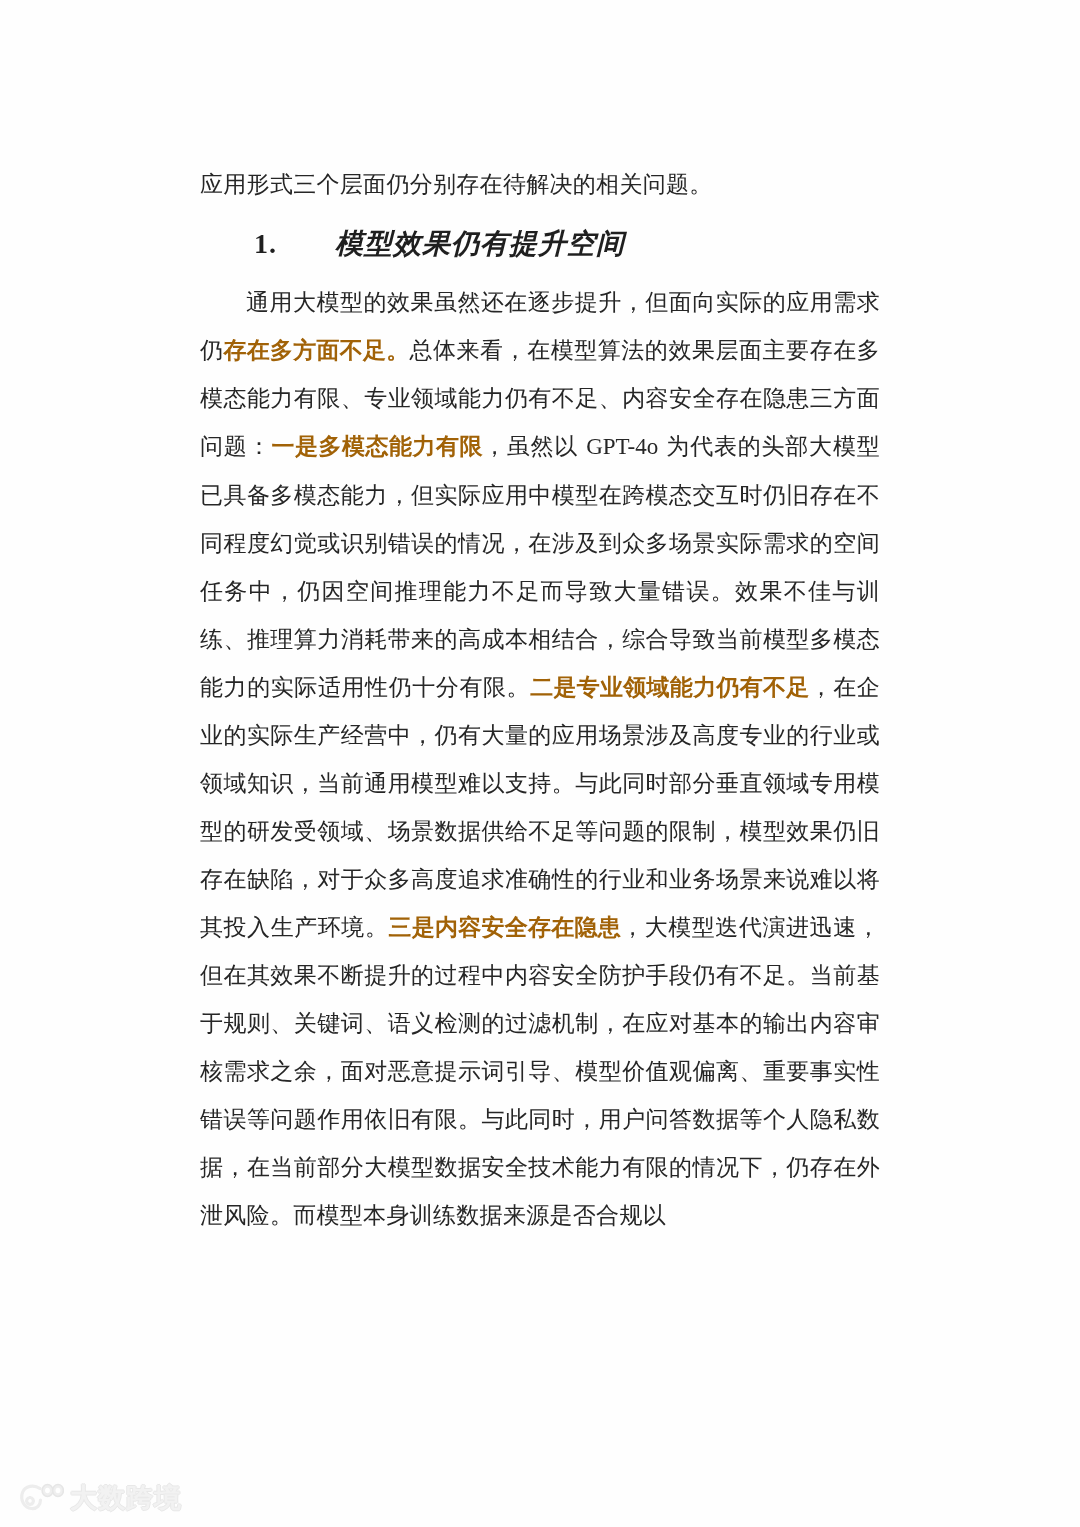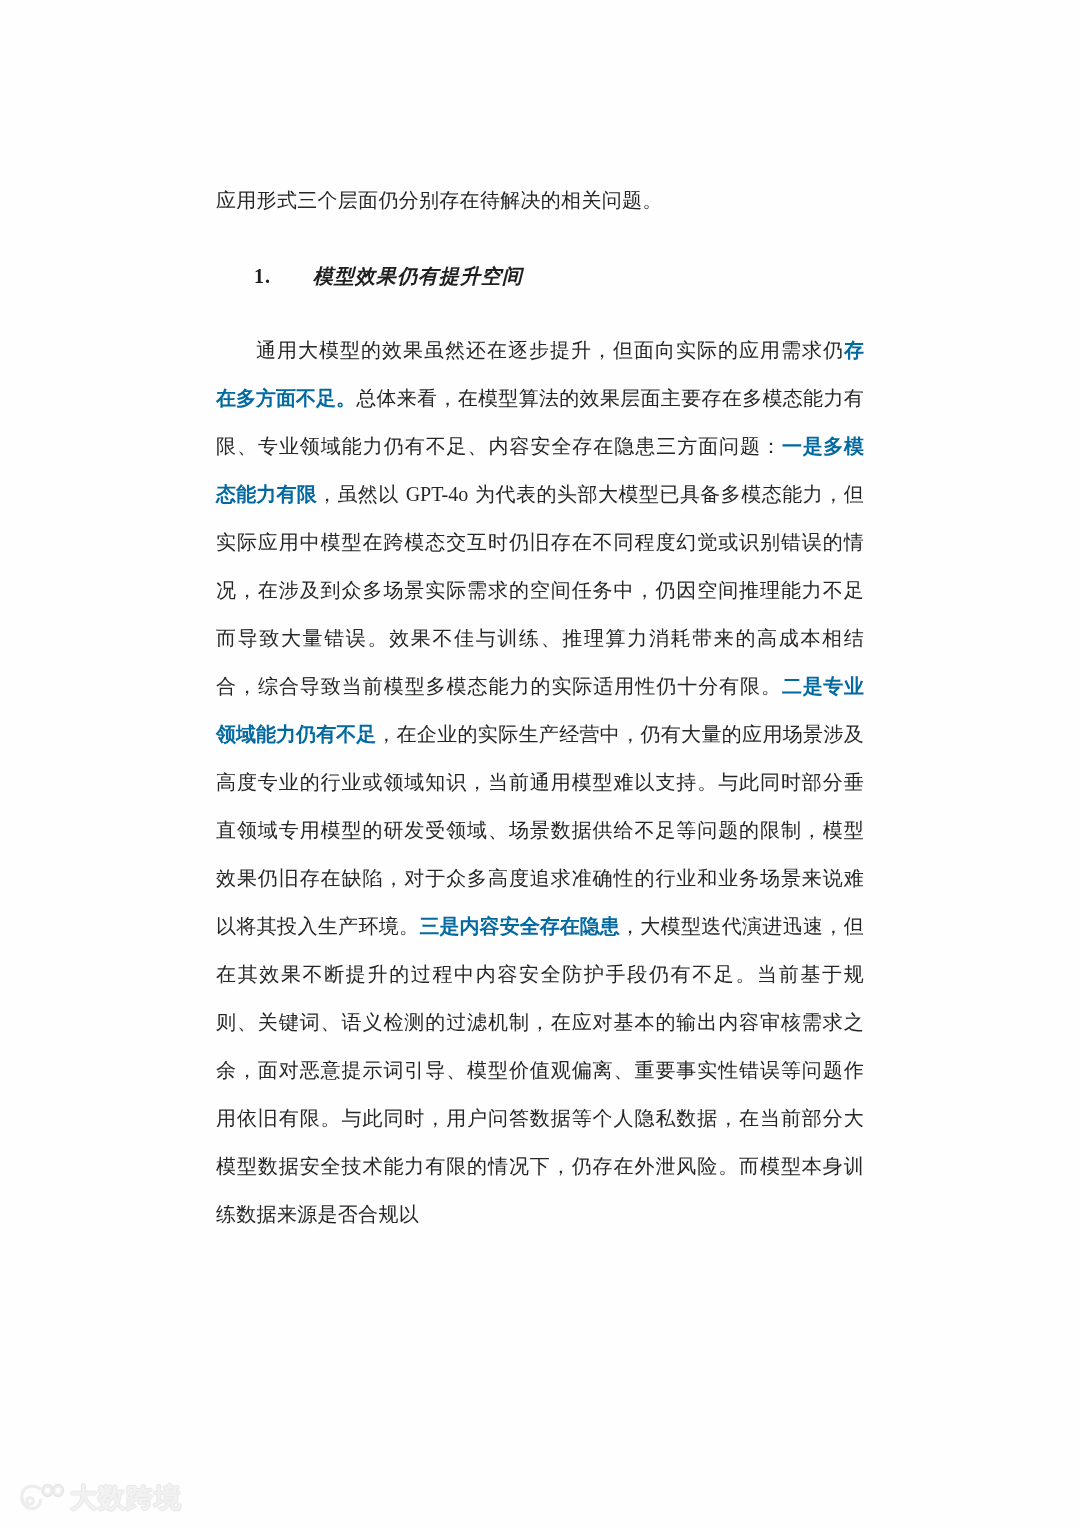--- a/index.html
+++ b/index.html
@@ -27,57 +27,57 @@
   .content {
     position: absolute;
     left: 200px;
     top: 160px;
     width: 680px;
   }
 
   
   .para {
     font-family: "DejaVu Serif", "Liberation Serif", serif;
-    font-size: 20px;
+    font-size: 23px;
     line-height: 48px;
     color: #262626;
     text-align: justify;
     text-justify: inter-character;
-    margin: 16px;
+    margin: 0;
     letter-spacing: 0.3px;
     -webkit-font-smoothing: antialiased;
   }
 
   .para-lead {
     text-indent: 2em;
   }
 
   
   .heading {
     font-family: "DejaVu Serif", "Liberation Serif", serif;
-    font-size: 20px;
+    font-size: 28px;
     line-height: 52px;
     color: #1f1f1f;
     margin: 0;
     padding-left: 54px;
     font-style: italic;
     letter-spacing: 1px;
     white-space: pre;
   }
   .heading .num {
     font-style: normal;
     font-family: "Liberation Serif", "DejaVu Serif", serif;
   }
 
   
   b, .b {
     font-family: "DejaVu Sans", "Liberation Sans", sans-serif;
     font-weight: 700;
     letter-spacing: 0px;
-    color: #0369a1;
+    color: #a16207;
   }
 
   .latin {
     font-family: Liberation Serif, serif;
     letter-spacing: 0;
   }
 
   
   .gap-small { height: 10px; }
   .gap-mid   { height: 8px; }

